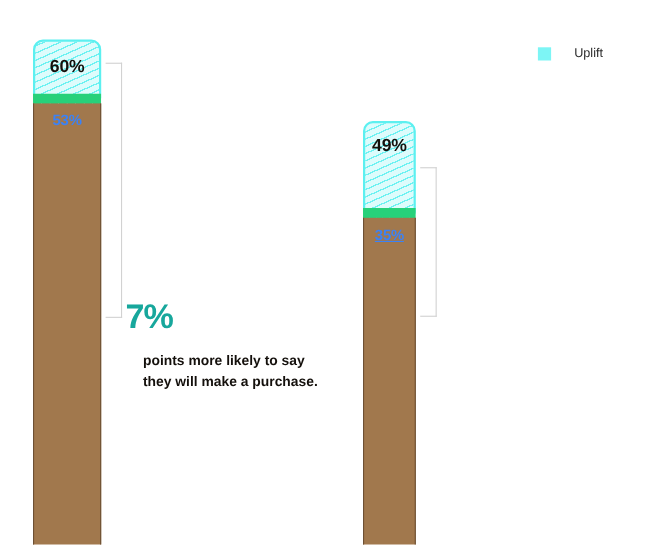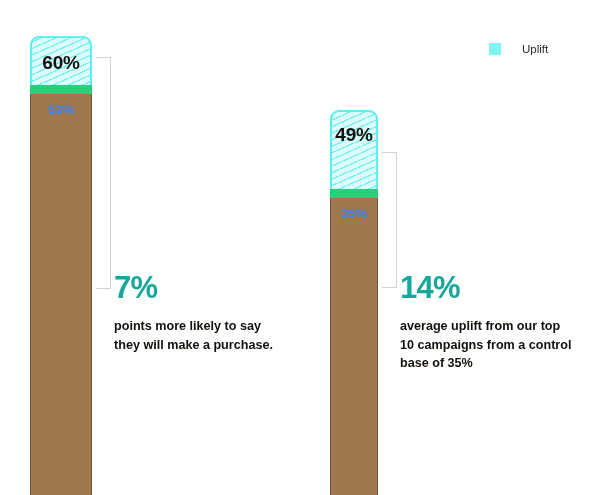--- a/index.html
+++ b/index.html
@@ -62,21 +62,21 @@
     );
     border: 2.4px solid #5cf0f0;
     border-radius: 9px 9px 2px 2px;
   }
 
   .uplift-label {
     position: absolute;
     left: 0;
     width: 100%;
     text-align: center;
-    font-size: 19px;
+    font-size: 16px;
     font-weight: 700;
     color: #14100c;
     letter-spacing: -0.2px;
   }
 
   
   .turf {
     position: absolute;
     left: 0;
     width: 100%;
@@ -102,21 +102,21 @@
     color: #17a79c;
     letter-spacing: -0.8px;
     line-height: 1;
     margin: 0 0 14px 0;
   }
   .callout .body {
     font-size: 12.6px;
     font-weight: 700;
     color: #14100c;
     line-height: 1.47;
-    margin: 0;
+    margin: 16px;
     max-width: 175px;
   }
 
   
   .legend {
     position: absolute;
     left: 489px;
     top: 43px;
   }
   .legend-row {
@@ -181,24 +181,20 @@
     <div class="control-label" style="top:96px;text-decoration:underline;">35%</div>
   </div>
 
   <div class="bracket" style="left:382px; top:152px; width:15px; height:136px;"></div>
 
   <div class="callout" style="left:114px; top:272px;">
     <div class="big">7%</div>
     <div class="body">points more likely to say they will make a purchase.</div>
   </div>
 
-  <div class="callout" style="left:400px; top:272px;">
-    <div class="big">14%</div>
-    <div class="body">average uplift from our top 10 campaigns from a control base of 35%</div>
-  </div>
 
   <div class="legend">
     <div class="legend-row">
       <span class="legend-swatch" style="background:#7df5f5;"></span>
       <span class="legend-text">Uplift</span>
     </div>
   </div>
 
 </div>
 

